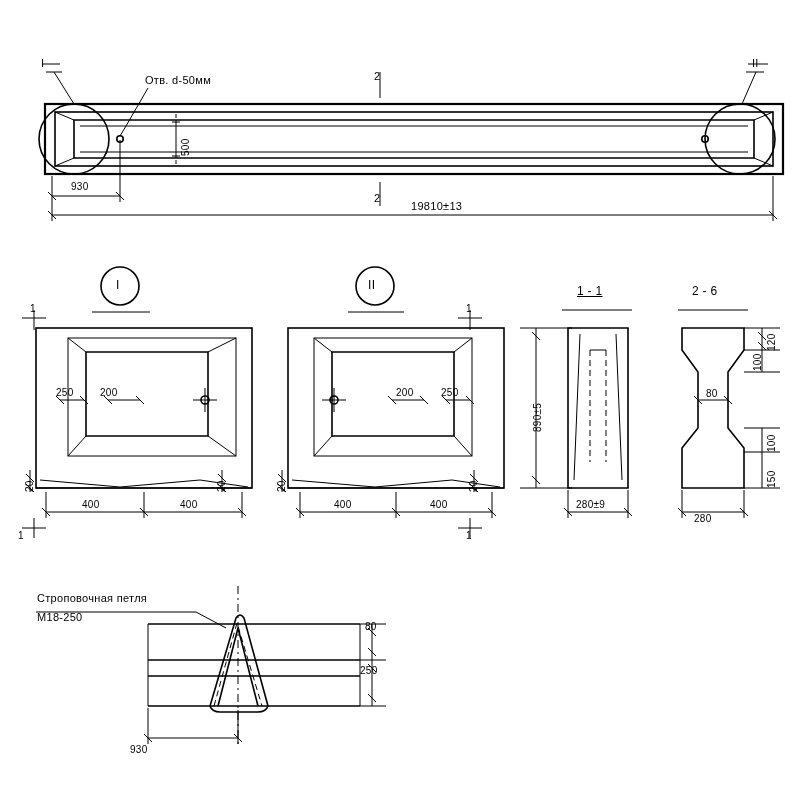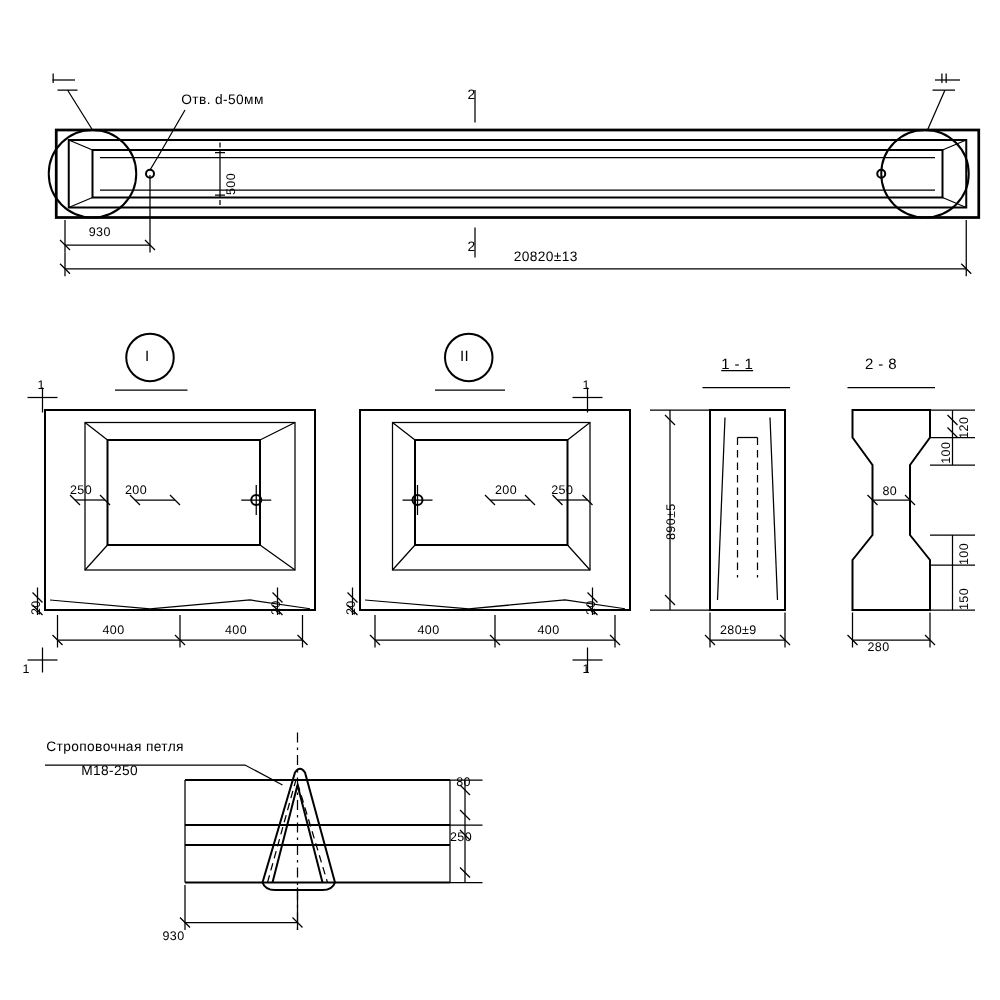--- a/index.html
+++ b/index.html
@@ -203,21 +203,21 @@
   </g>
 </svg>
 
 <div class="lbl" style="left:41px;top:57px;">I</div>
 <div class="lbl" style="left:752px;top:57px;">II</div>
 <div class="lbl" style="left:145px;top:74px;">Отв. d-50мм</div>
 <div class="lbl" style="left:374px;top:70px;">2</div>
 <div class="lbl" style="left:374px;top:192px;">2</div>
 <div class="lbl sm rot" style="left:180px;top:156px;">500</div>
 <div class="lbl sm" style="left:71px;top:181px;">930</div>
-<div class="lbl" style="left:411px;top:200px;">20820±13</div>
+<div class="lbl" style="left:411px;top:200px;">19810±13</div>
 
 <div class="lbl big" style="left:116px;top:278px;">I</div>
 <div class="lbl sm" style="left:30px;top:303px;">1</div>
 <div class="lbl sm" style="left:18px;top:530px;">1</div>
 <div class="lbl sm" style="left:56px;top:387px;">250</div>
 <div class="lbl sm" style="left:100px;top:387px;">200</div>
 <div class="lbl sm rot" style="left:24px;top:492px;">20</div>
 <div class="lbl sm rot" style="left:216px;top:492px;">20</div>
 <div class="lbl sm" style="left:82px;top:499px;">400</div>
 <div class="lbl sm" style="left:180px;top:499px;">400</div>
@@ -229,25 +229,25 @@
 <div class="lbl sm" style="left:441px;top:387px;">250</div>
 <div class="lbl sm rot" style="left:276px;top:492px;">20</div>
 <div class="lbl sm rot" style="left:468px;top:492px;">20</div>
 <div class="lbl sm" style="left:334px;top:499px;">400</div>
 <div class="lbl sm" style="left:430px;top:499px;">400</div>
 
 <div class="lbl big" style="left:577px;top:284px;text-decoration:underline;">1 - 1</div>
 <div class="lbl sm rot" style="left:532px;top:432px;">890±5</div>
 <div class="lbl sm" style="left:576px;top:499px;">280±9</div>
 
-<div class="lbl big" style="left:692px;top:284px;">2 - 8</div>
+<div class="lbl big" style="left:692px;top:284px;">2 - 6</div>
 <div class="lbl sm rot" style="left:766px;top:351px;">120</div>
 <div class="lbl sm rot" style="left:752px;top:371px;">100</div>
 <div class="lbl sm" style="left:706px;top:388px;">80</div>
 <div class="lbl sm rot" style="left:766px;top:452px;">100</div>
 <div class="lbl sm rot" style="left:766px;top:488px;">150</div>
 <div class="lbl sm" style="left:694px;top:513px;text-align:right;">280</div>
 
 <div class="lbl" style="left:37px;top:592px;">Строповочная петля</div>
-<div class="lbl" style="left:37px;top:611px;margin-left:28px;">М18-250</div>
+<div class="lbl" style="left:37px;top:611px;">М18-250</div>
 <div class="lbl sm" style="left:365px;top:621px;">80</div>
 <div class="lbl sm" style="left:360px;top:665px;">250</div>
 <div class="lbl sm" style="left:130px;top:744px;">930</div>
 
 </body></html>

